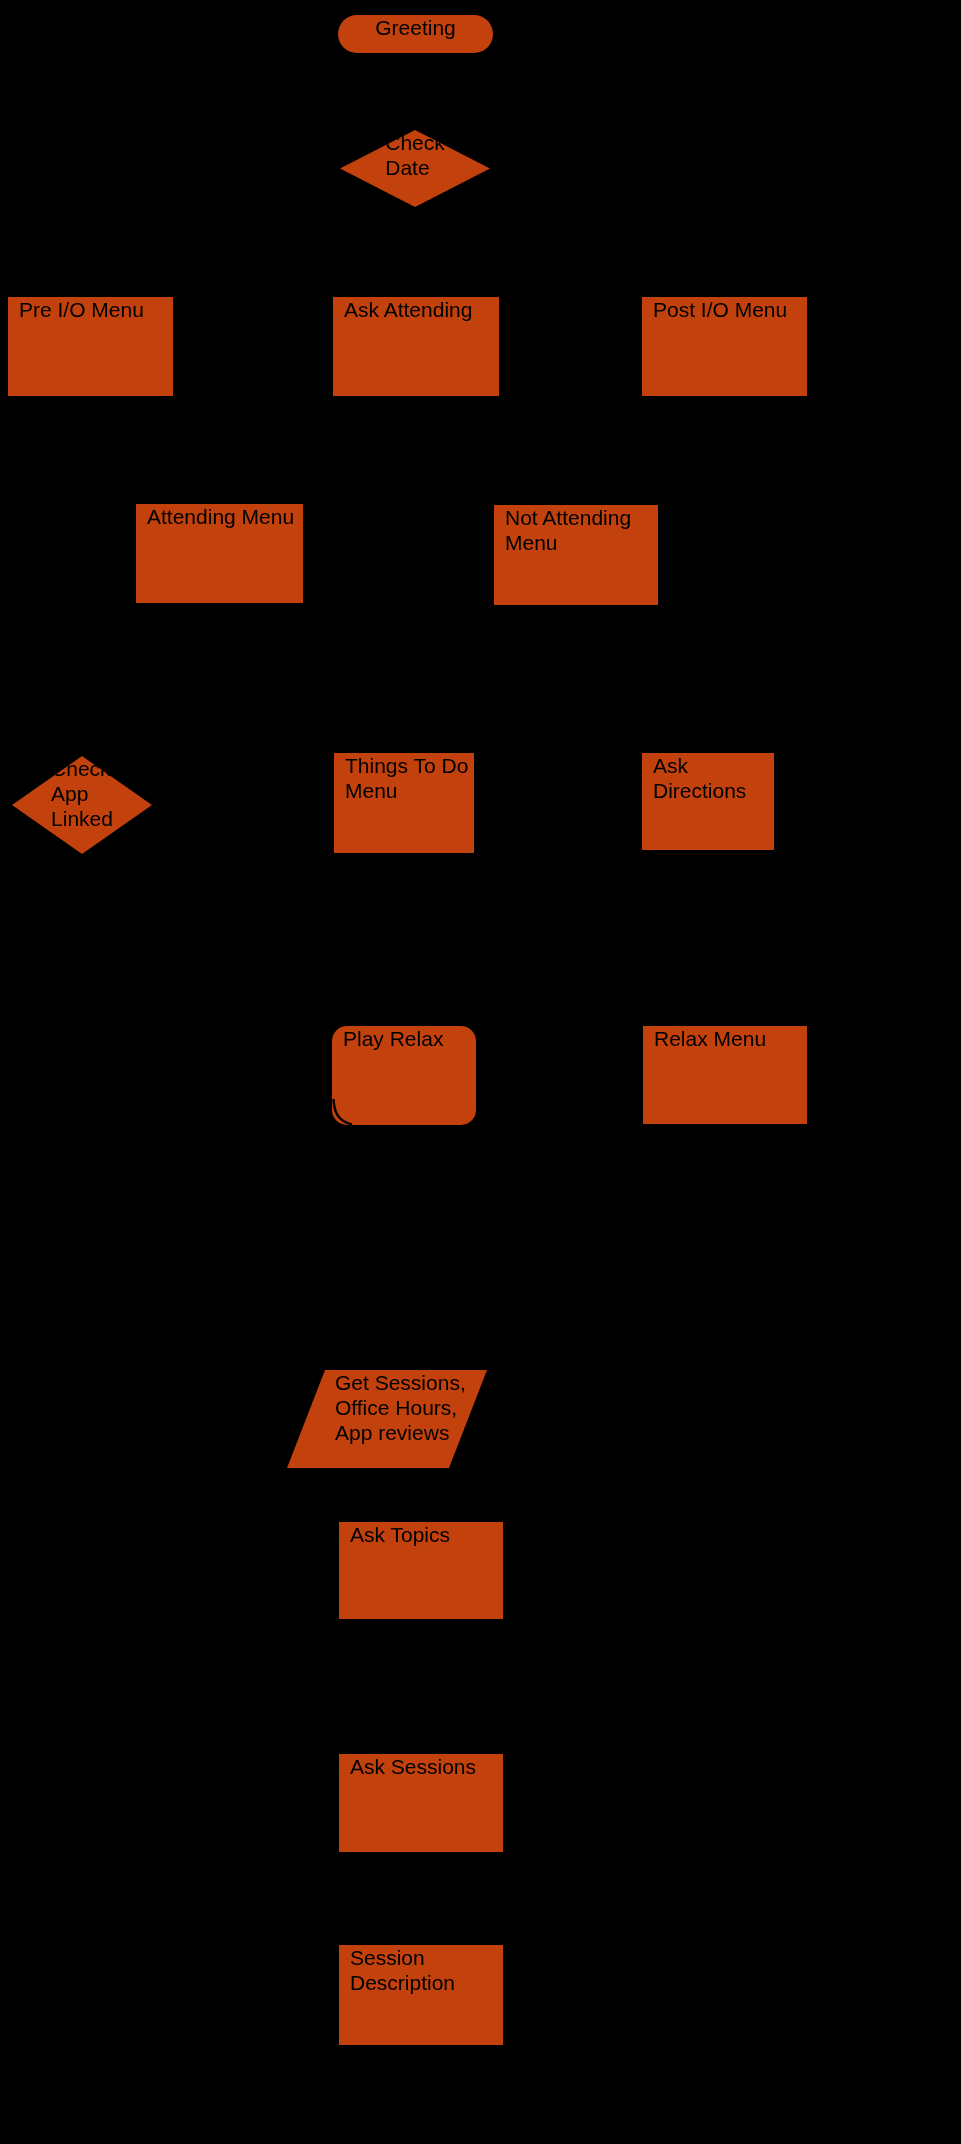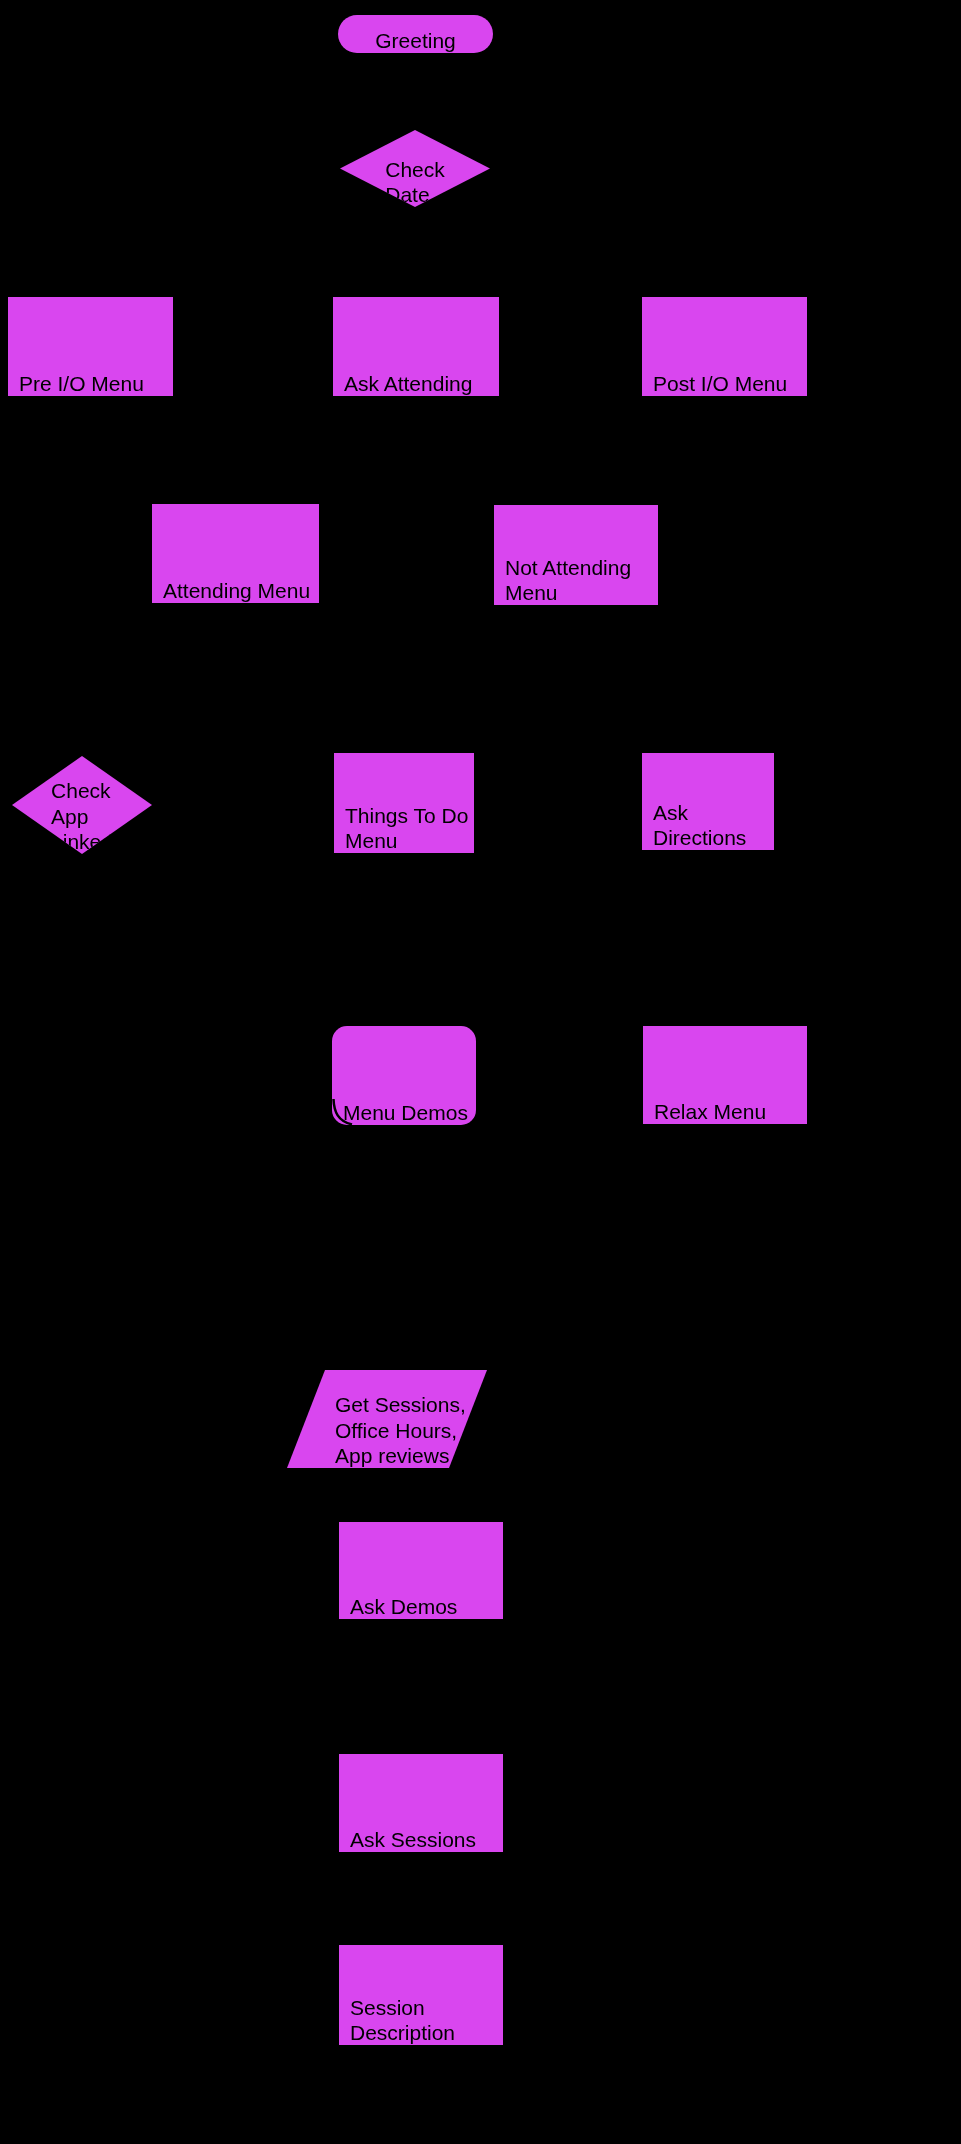--- a/index.html
+++ b/index.html
@@ -10,26 +10,26 @@
   #canvas {
     position: relative;
     width: 961px;
     height: 2144px;
     background: #000000;
     overflow: hidden;
     font-family: "Liberation Sans", sans-serif;
   }
   .node {
     position: absolute;
-    background: #d946ef;
+    background: #c2410c;
     color: #000000;
     font-size: 21px;
     line-height: 1.2;
     display: flex;
-    align-items: flex-end;
+    align-items: flex-start;
     box-sizing: border-box;
   }
   .node .label {
     white-space: pre-line;
     text-align: left;
   }
   .rect .label       { padding-left: 11px; }
   .stadium {
     border-radius: 19px;
     justify-content: center;
@@ -72,21 +72,21 @@
   </div>
 
   <div class="node rect" style="left:333px; top:297px; width:166px; height:99px;">
     <span class="label">Ask Attending</span>
   </div>
 
   <div class="node rect" style="left:642px; top:297px; width:165px; height:99px;">
     <span class="label">Post I/O Menu</span>
   </div>
 
-  <div class="node rect" style="left:152px; top:504px; width:167px; height:99px;">
+  <div class="node rect" style="left:136px; top:504px; width:167px; height:99px;">
     <span class="label">Attending Menu</span>
   </div>
 
   <div class="node rect" style="left:494px; top:505px; width:164px; height:100px;">
     <span class="label">Not Attending
 Menu</span>
   </div>
 
   <div class="node diamond" style="left:12px; top:756px; width:140px; height:98px;">
     <span class="label">Check
@@ -98,36 +98,36 @@
     <span class="label">Things To Do
 Menu</span>
   </div>
 
   <div class="node rect" style="left:642px; top:753px; width:132px; height:97px;">
     <span class="label">Ask Directions</span>
   </div>
 
 
   <div class="node rounded" style="left:332px; top:1026px; width:144px; height:99px;">
-    <span class="label">Menu Demos</span>
+    <span class="label">Play Relax</span>
   </div>
 
   <div class="node rect" style="left:643px; top:1026px; width:164px; height:98px;">
     <span class="label">Relax Menu</span>
   </div>
 
 
   <div class="node parallelogram" style="left:287px; top:1370px; width:200px; height:98px;">
     <span class="label">Get Sessions,
 Office Hours,
 App reviews</span>
   </div>
 
   <div class="node rect" style="left:339px; top:1522px; width:164px; height:97px;">
-    <span class="label">Ask Demos</span>
+    <span class="label">Ask Topics</span>
   </div>
 
   <div class="node rect" style="left:339px; top:1730px; width:164px; height:98px;margin-top:24px;">
     <span class="label">Ask Sessions</span>
   </div>
 
   <div class="node rect" style="left:339px; top:1945px; width:164px; height:100px;">
     <span class="label">Session
 Description</span>
   </div>

